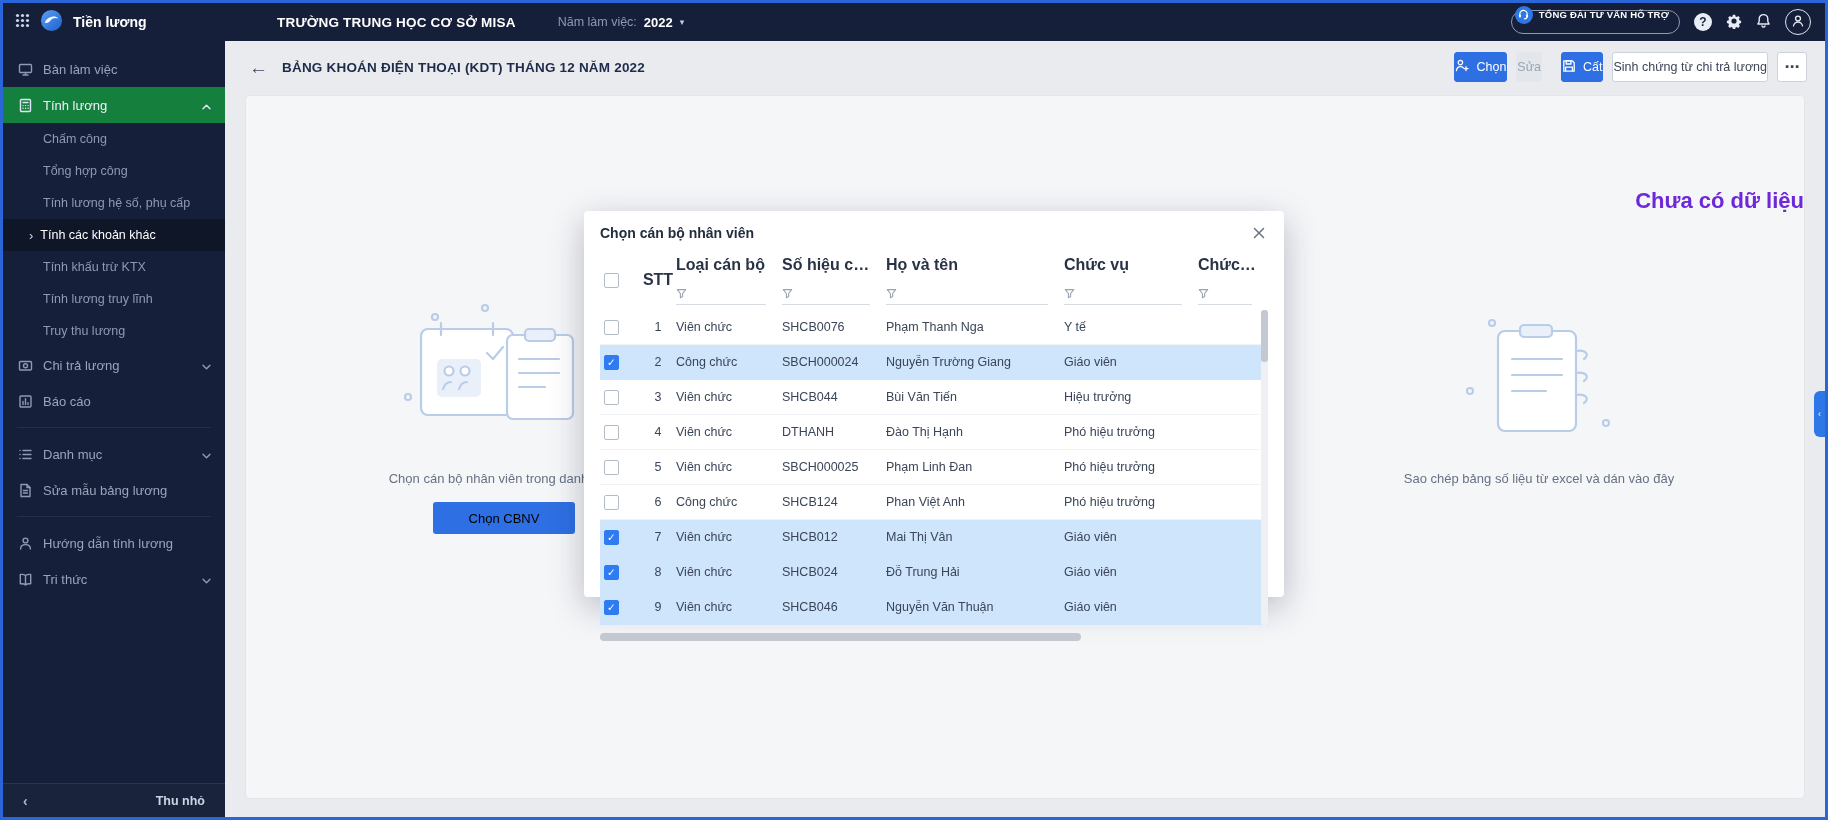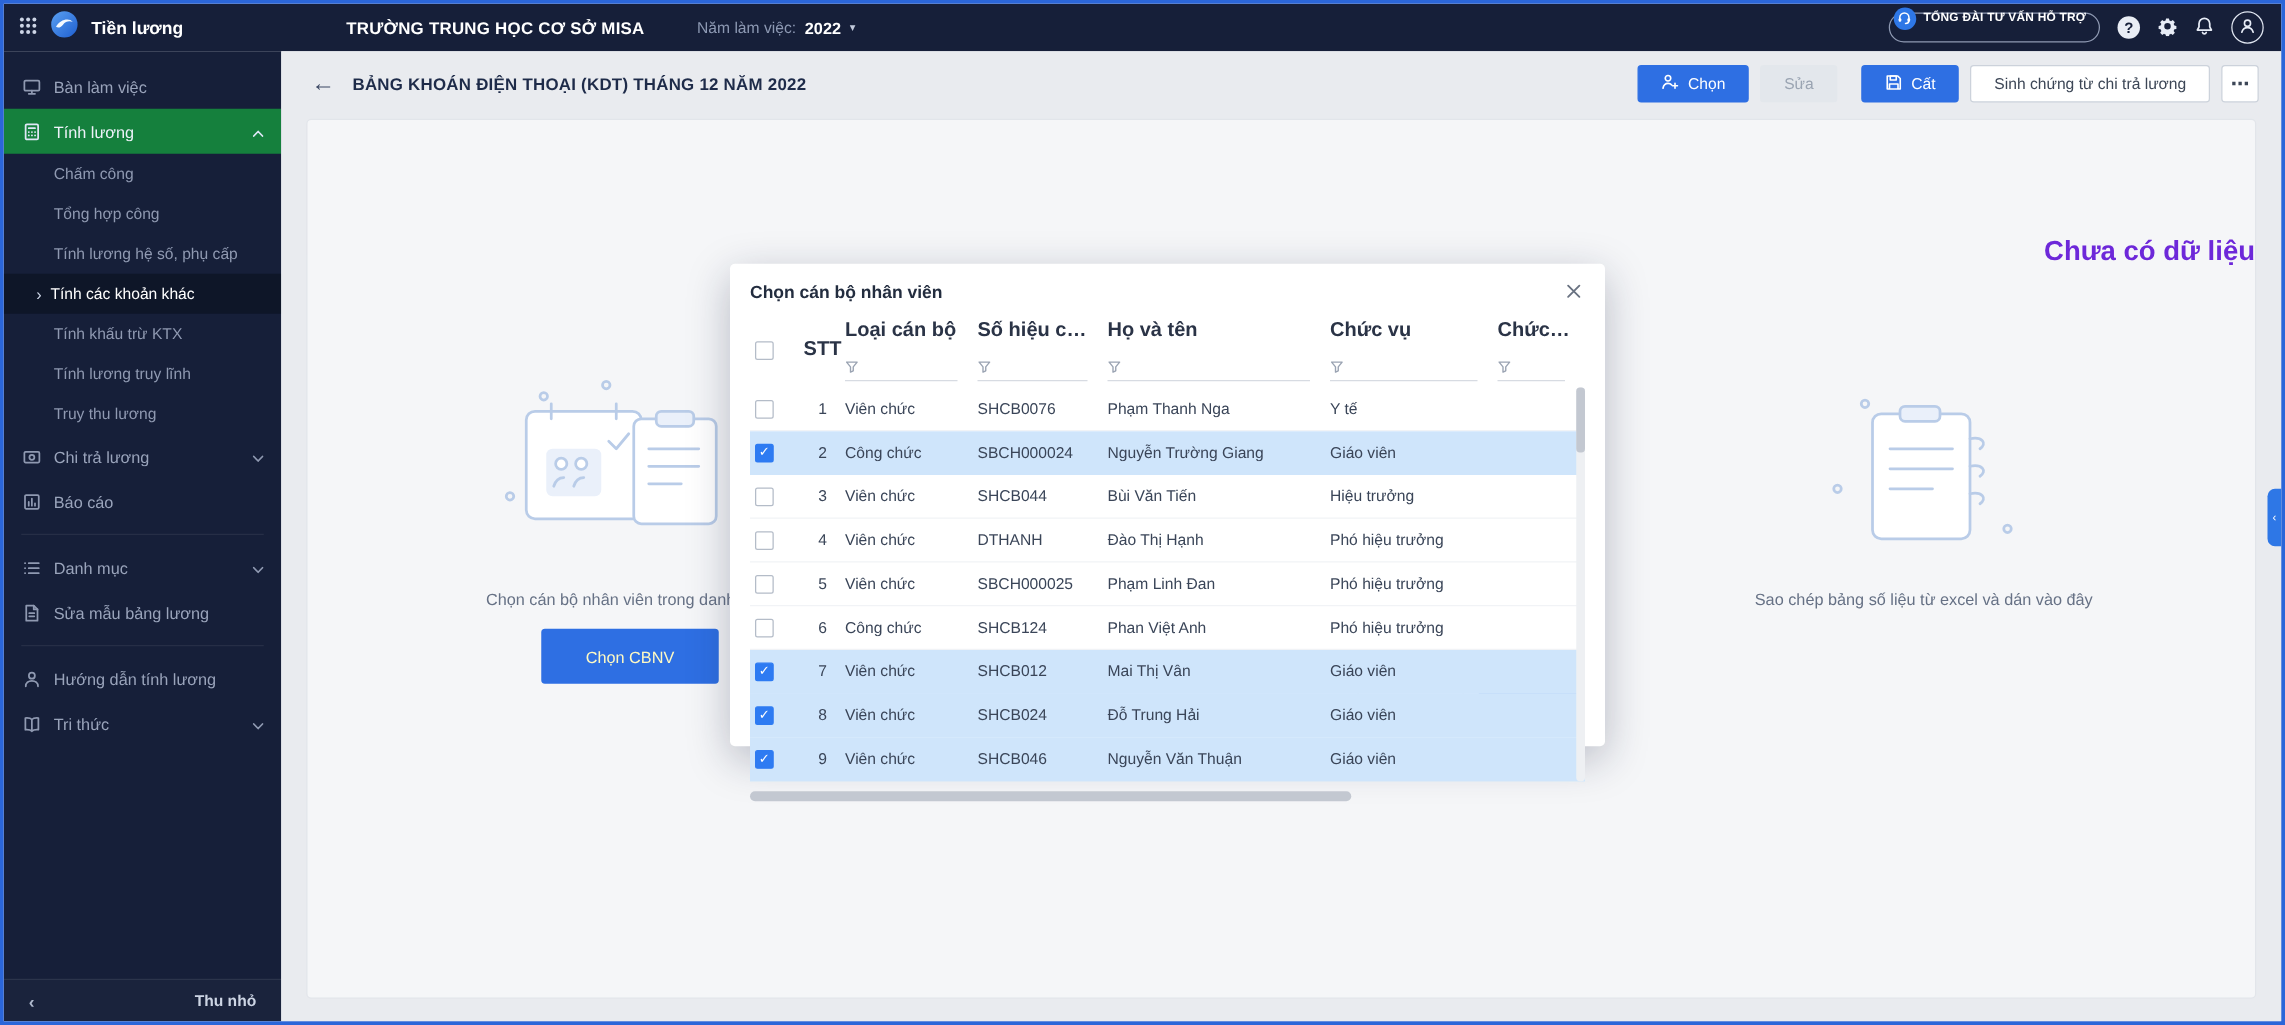--- a/index.html
+++ b/index.html
@@ -42,34 +42,34 @@
   .s-sep { height:1px; background:rgba(255,255,255,.07); margin:8px 14px; }
   .collapse-bar { flex:0 0 34px; border-top:1px solid rgba(255,255,255,.08); display:flex; align-items:center; justify-content:space-between; padding:0 20px; color:#cdd5e4; font-size:12.5px; font-weight:700; cursor:pointer; background:rgba(255,255,255,.02); }
   .collapse-bar .col-ic { font-size:14px; color:#aeb8cc; }
 
   
   .main { flex:1; display:flex; flex-direction:column; min-width:0; background:#e9ebef; }
   .page-header { flex:0 0 52px; display:flex; align-items:center; padding:0 18px 0 24px; gap:14px; }
   .back { background:none; border:0; font-size:19px; color:#3f4b66; cursor:pointer; line-height:1; }
   .page-title { font-size:13.5px; font-weight:700; color:#1e2b49; letter-spacing:.2px; white-space:nowrap; }
   .ph-actions { margin-left:auto; display:flex; align-items:center; gap:9px; }
-  .hbtn { height:30px; border-radius:3px; font-size:12.5px; display:flex; align-items:center; gap:7px; padding:0 18px; cursor:pointer; border:1px solid transparent; font-family:inherit; white-space:nowrap;justify-content:center; }
+  .hbtn { height:30px; border-radius:3px; font-size:12.5px; display:flex; align-items:center; gap:7px; padding:0 0; cursor:pointer; border:1px solid transparent; font-family:inherit; white-space:nowrap;justify-content:center; }
   .hbtn.primary { background:#2e6fe3; color:#fff; border-color:#2e6fe3; }
   .hbtn.disabled { background:#e3e7ec; color:#9aa4b2; cursor:default; }
   .hbtn.outline { background:#fff; color:#3c4656; border-color:#ccd2db; }
   .hbtn.more { width:30px; padding:0; justify-content:center; font-size:15px; font-weight:700; }
   .gap-left { margin-left:10px; }
 
   .content-panel { flex:1; margin:2px 20px 18px; background:#f5f6f8; border:1px solid #e2e5ea; border-radius:4px; position:relative; overflow:hidden; }
   .empty-title { position:absolute; top:92px; left:0; right:0; text-align:right; font-size:22px; font-weight:700; color:#6d28d9; }
   .empty-block { position:absolute; display:flex; flex-direction:column; align-items:center; }
   .empty-left { left:88px; top:205px; width:340px; }
   .empty-right { right:95px; top:215px; width:340px; }
   .empty-caption { font-size:13px; color:#667185; margin-top:16px; text-align:center; }
-  .cbnv-btn { margin-top:16px; height:44px; padding:0 36px; background:#2e6fe3; color:#fef9c3; border:0; border-radius:3px; font-size:13px; cursor:pointer; font-family:inherit;text-align:right; }
+  .cbnv-btn { margin-top:16px; height:32px; padding:0 36px; background:#2e6fe3; color:#000000; border:0; border-radius:3px; font-size:13px; cursor:pointer; font-family:inherit;text-align:right; }
 
   .support-handle { position:absolute; right:0; top:388px; width:11px; height:46px; background:#2e77e6; border-radius:6px 0 0 6px; z-index:5; display:flex; align-items:center; justify-content:center; color:#fff; font-size:9px; cursor:pointer; }
 
   
   .modal { position:absolute; left:581px; top:208px; width:700px; height:386px; background:#fff; border-radius:4px; box-shadow:0 10px 34px rgba(20,30,60,.28); z-index:10; display:flex; flex-direction:column; }
   .m-head { padding:13px 16px 8px; display:flex; align-items:center; }
   .m-title { font-size:14px; font-weight:700; color:#232d3f; }
   .m-close { margin-left:auto; background:none; border:0; cursor:pointer; display:flex; padding:3px; }
   .m-table { flex:1; margin:0 16px; display:flex; flex-direction:column; min-height:0;
              --cols: 40px 36px 106px 104px 178px 134px minmax(0,1fr); }

